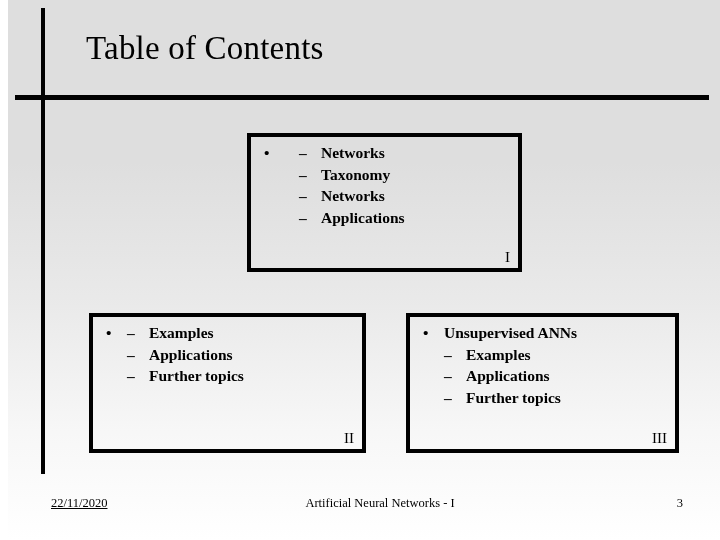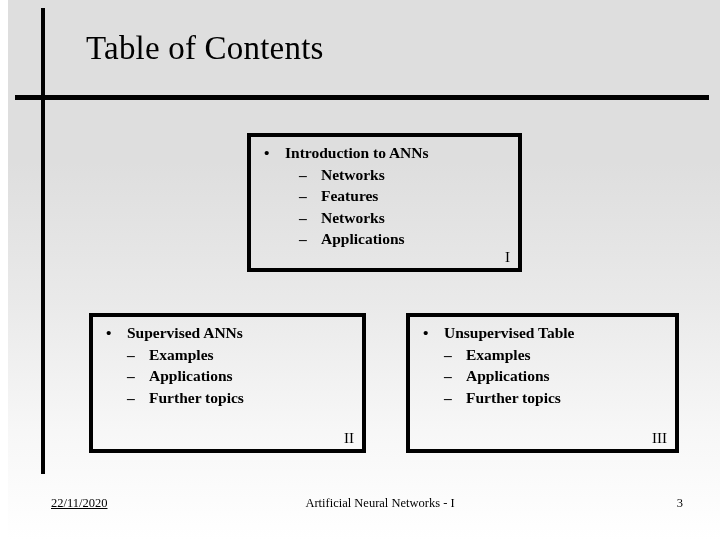--- a/index.html
+++ b/index.html
@@ -180,51 +180,49 @@
   <div class="rule-vertical"></div>
   <div class="rule-horizontal"></div>
 
   <div class="slide-title">Table of Contents</div>
 
   <div class="content-box" id="box-intro">
     <div class="box-inner">
       <ul class="lvl1">
         <li class="item-l1">
           <span class="bullet-dot">•</span>
-          <span>Introduction to ANNs</span>
         </li>
       </ul>
       <ul class="lvl2">
         <li class="item-l2">
           <span class="bullet-dash">–</span>
           <span>Networks</span>
         </li>
         <li class="item-l2">
           <span class="bullet-dash">–</span>
-          <span>Features</span>
+          <span>Taxonomy</span>
         </li>
         <li class="item-l2">
           <span class="bullet-dash">–</span>
           <span>Networks</span>
         </li>
         <li class="item-l2">
           <span class="bullet-dash">–</span>
           <span>Applications</span>
         </li>
       </ul>
       <div class="box-numeral">I</div>
     </div>
   </div>
 
   <div class="content-box" id="box-supervised">
     <div class="box-inner">
       <ul class="lvl1">
         <li class="item-l1">
           <span class="bullet-dot">•</span>
-          <span>Supervised ANNs</span>
         </li>
       </ul>
       <ul class="lvl2">
         <li class="item-l2">
           <span class="bullet-dash">–</span>
           <span>Examples</span>
         </li>
         <li class="item-l2">
           <span class="bullet-dash">–</span>
           <span>Applications</span>
@@ -236,21 +234,21 @@
       </ul>
       <div class="box-numeral">II</div>
     </div>
   </div>
 
   <div class="content-box" id="box-unsupervised">
     <div class="box-inner">
       <ul class="lvl1">
         <li class="item-l1">
           <span class="bullet-dot">•</span>
-          <span>Unsupervised Table</span>
+          <span>Unsupervised ANNs</span>
         </li>
       </ul>
       <ul class="lvl2">
         <li class="item-l2">
           <span class="bullet-dash">–</span>
           <span>Examples</span>
         </li>
         <li class="item-l2">
           <span class="bullet-dash">–</span>
           <span>Applications</span>

